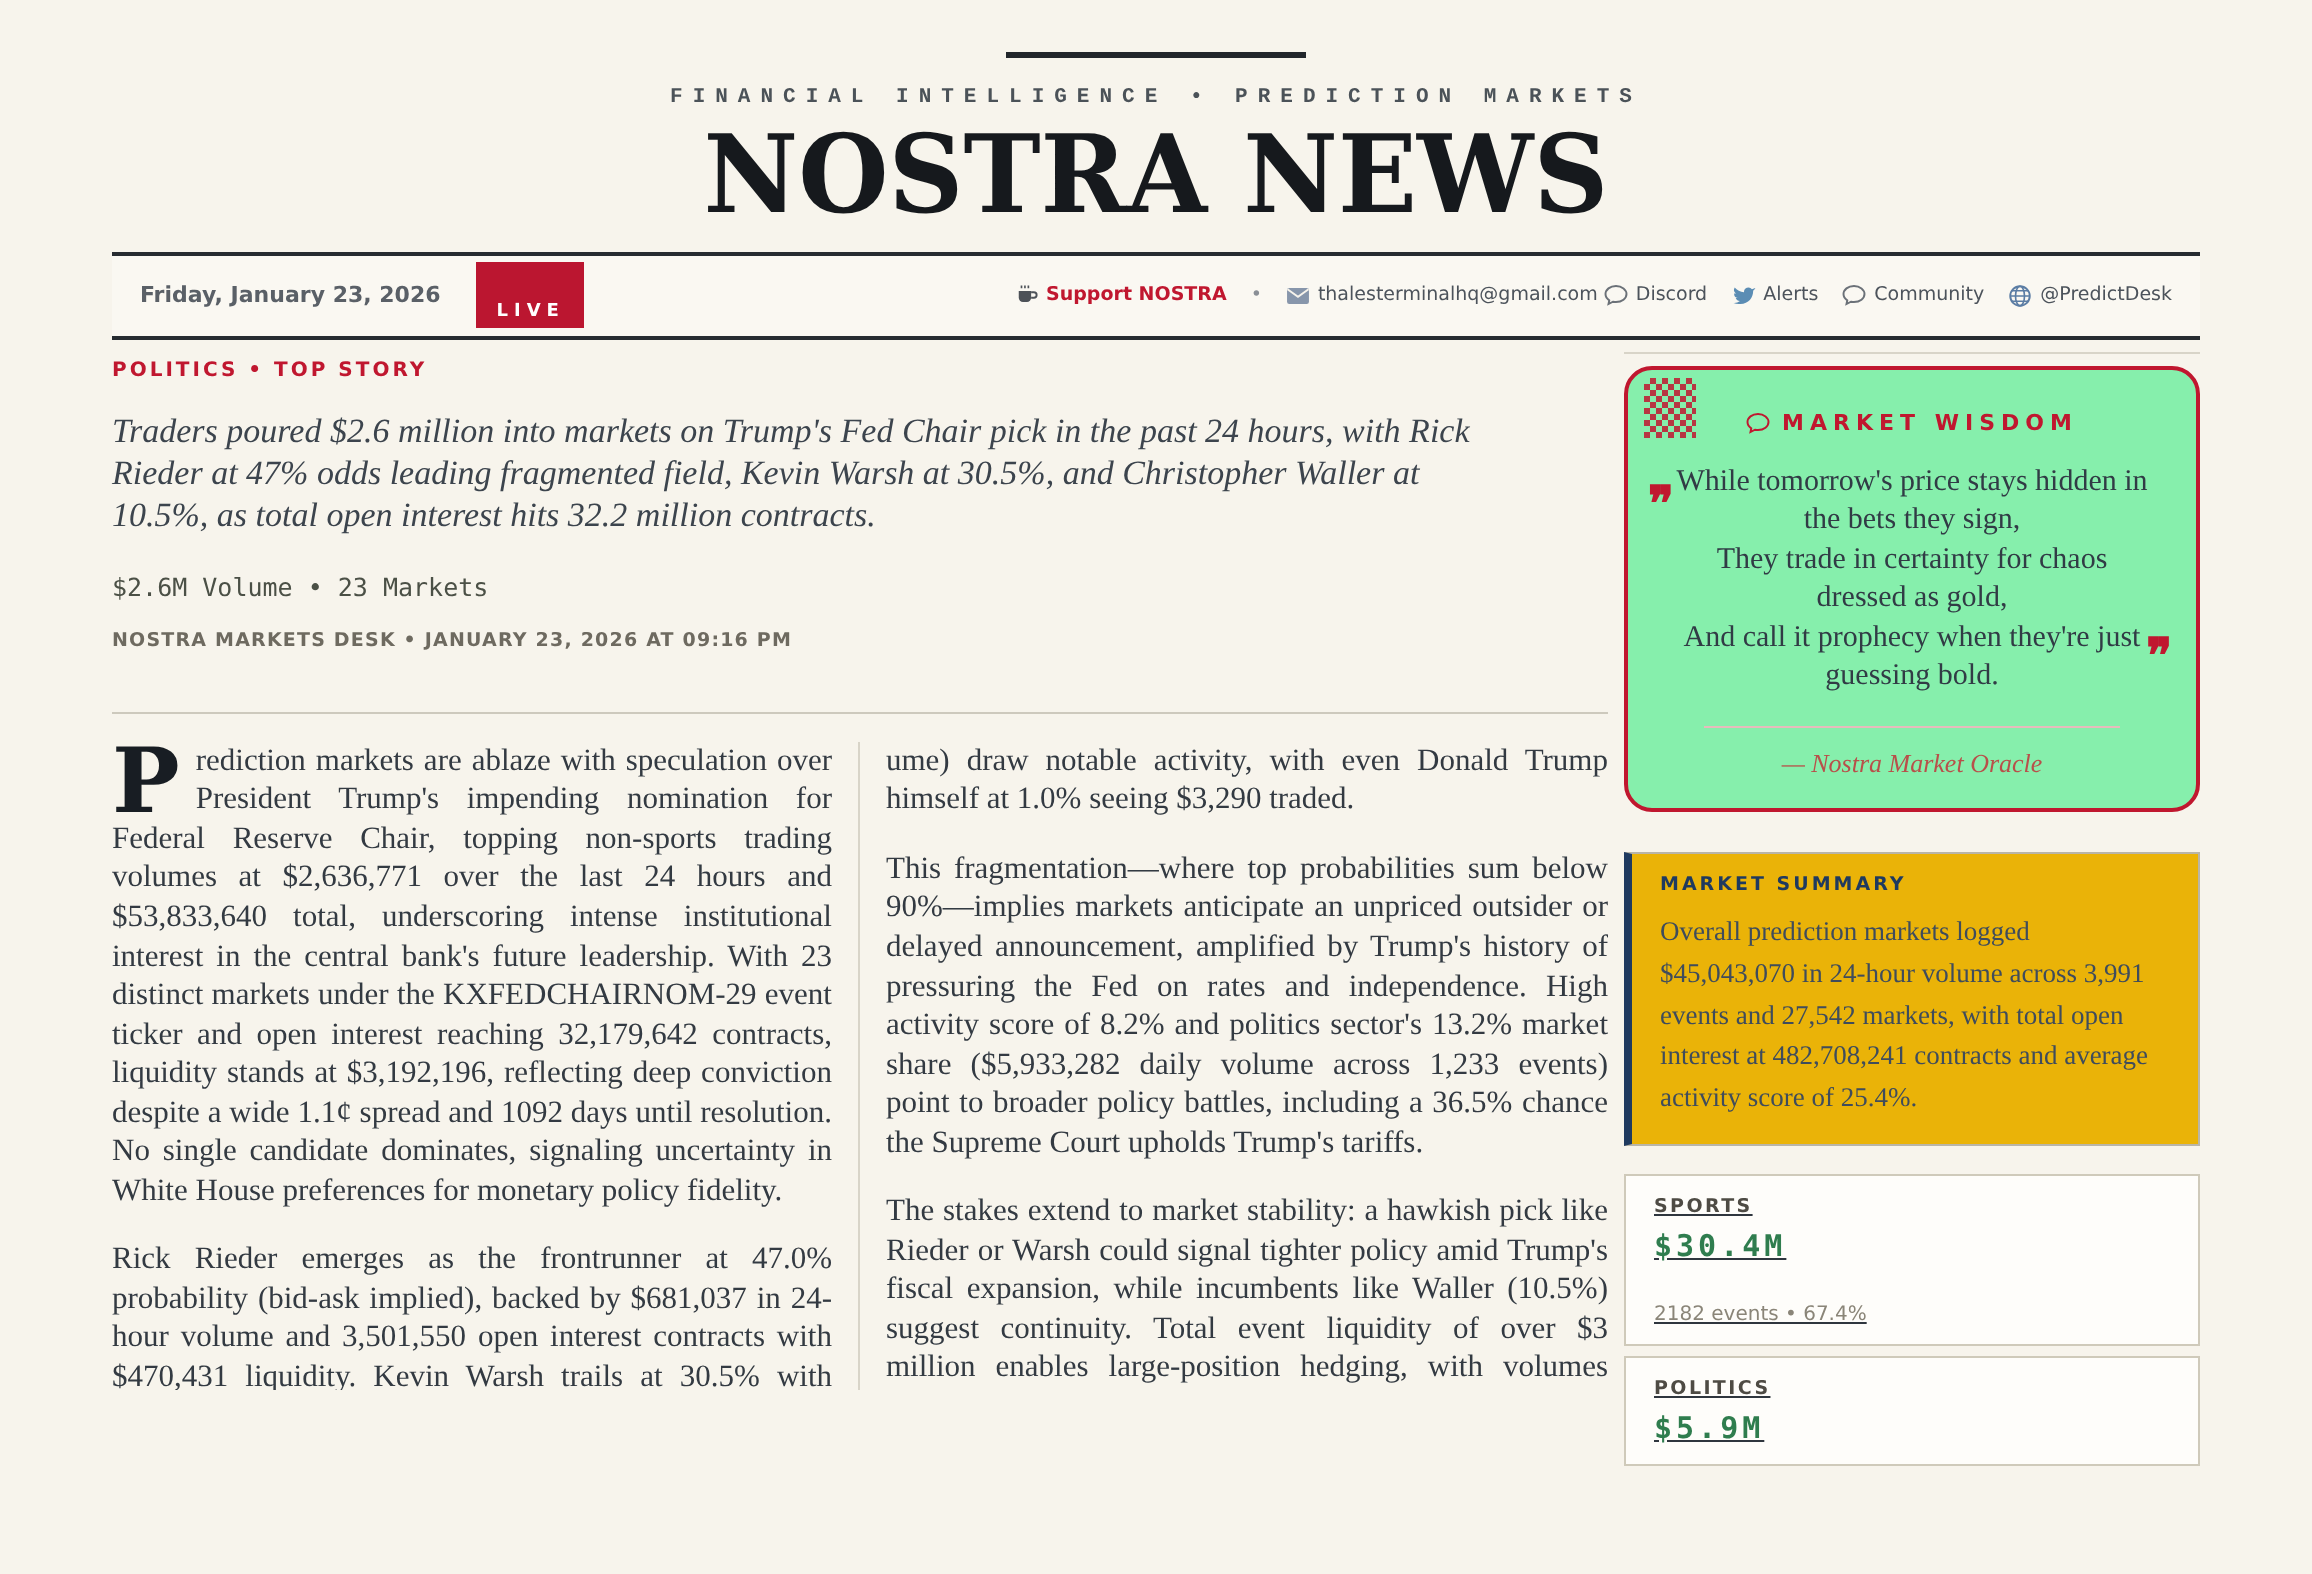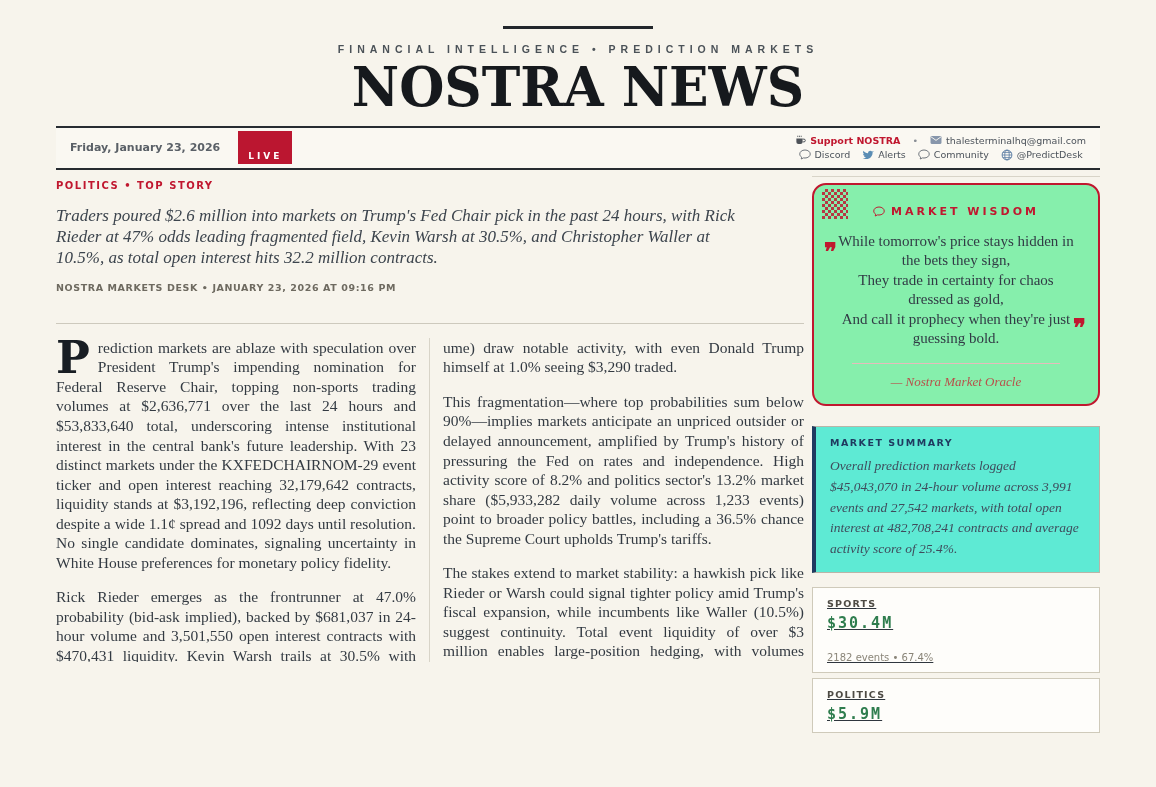--- a/index.html
+++ b/index.html
@@ -3,38 +3,38 @@
 <meta charset="utf-8">
 <style>
   * { margin:0; padding:0; box-sizing:border-box; }
   html,body { width:1156px; height:787px; overflow:hidden; }
   body { background:#f7f4ec; font-family:"Liberation Serif", serif; color:#2f363e; }
   .page { width:1156px; height:787px; overflow:hidden; position:relative; }
 
   
   .masthead { text-align:center; padding-top:26px; }
   .masthead-rule { width:150px; height:3px; background:#22262b; margin:0 auto 14px; }
-  .tagline { font-family:Liberation Sans, sans-serif; font-size:10.5px; font-weight:bold;
+  .tagline { font-family:Liberation Mono, monospace; font-size:10.5px; font-weight:bold;
              letter-spacing:5px; color:#4b5258; }
   .paper-title { font-family:"DejaVu Serif", serif; font-weight:bold; font-size:54px;
                  color:#16191d; letter-spacing:0px; line-height:1.05; margin-top:4px;
                  transform:scaleX(.96); transform-origin:center; }
 
   
   .container { width:1044px; margin:10px auto 0; }
 
   
   .topbar { border-top:2px solid #272c31; border-bottom:2px solid #272c31;
             background:#faf8f2; display:flex; justify-content:space-between;
             align-items:center; padding:5px 14px; height:44px; }
   .topbar-left { display:flex; align-items:center; gap:18px; }
   .date { font-family:"DejaVu Sans", sans-serif; font-size:11px; font-weight:bold; color:#5a6067; }
   .live-badge { background:#bb1630; color:#fff; font-family:"DejaVu Sans", sans-serif;
                 font-size:9px; font-weight:bold; letter-spacing:3px; padding:20px 10px 3px; }
-  .topbar-right { display:flex; flex-direction:column; align-items:center; gap:3px;
+  .topbar-right { display:flex; flex-direction:row; align-items:center; gap:3px;
                   font-family:"DejaVu Sans", sans-serif; font-size:9.5px; color:#4c535b; }
   .tb-row { display:flex; align-items:center; gap:12px; }
   .tb-item { display:flex; align-items:center; gap:4px; cursor:pointer; }
   .support { color:#c0172f; font-weight:bold; }
   .tb-dot { color:#8a8f96; }
   .icon-svg { display:inline-block; vertical-align:middle; }
 
   
   .content { display:flex; margin-top:6px; }
   .article-col { width:748px; padding-top:2px; }
@@ -72,25 +72,25 @@
                   font-size:11px; letter-spacing:3px; margin-bottom:14px; }
   .quote-line { text-align:center; font-size:15px; line-height:1.3; color:#313b45; }
   .openq, .closeq { position:absolute; font-family:"DejaVu Serif", serif; font-weight:bold;
                     color:#c0172f; font-size:24px; }
   .openq { left:10px; top:52px; }
   .closeq { right:12px; bottom:62px; }
   .wisdom-divider { border:none; border-top:1px solid #e6bcbc; width:88%; margin:14px auto 10px; }
   .attribution { text-align:center; font-style:italic; font-size:13px; color:#b8504a; }
 
   
-  .summary { margin-top:20px; background:#5eead4; border:1px solid #b9b5a8;
+  .summary { margin-top:20px; background:#eab308; border:1px solid #b9b5a8;
              border-left:4px solid #1f3a5f; padding:10px 14px 12px; }
   .summary-label { font-family:"DejaVu Sans", sans-serif; font-size:9.5px; font-weight:bold;
                    letter-spacing:1.5px; color:#1f3a5f; margin-bottom:8px; }
-  .summary-text { font-style:italic; font-size:13.5px; line-height:1.55; color:#3f4c5c; }
+  .summary-text { font-size:13.5px; line-height:1.55; color:#3f4c5c; }
 
   
   .sector-title { font-family:"Liberation Serif", serif; font-weight:bold; font-size:15px;
                   letter-spacing:3px; color:#16202c; margin-top:26px; padding-bottom:8px;
                   border-bottom:2px solid #1a212b; }
   .cards { margin-top:14px; display:flex; flex-direction:column; gap:5px; }
   .card { background:#fefdfa; border:1px solid #cfcaba; padding:10px 14px 9px;text-decoration:underline; }
   .card-label { font-family:"DejaVu Sans", sans-serif; font-size:9.5px; font-weight:bold;
                 letter-spacing:1.2px; color:#4e4b44; }
   .card-value { font-family:"DejaVu Sans Mono", monospace; font-weight:bold; font-size:15px;
@@ -163,20 +163,21 @@
           </span>
         </div>
       </div>
     </div>
 
     <div class="content">
 
       <main class="article-col">
         <div class="kicker">POLITICS • TOP STORY</div>
         <p class="subtitle">Traders poured $2.6 million into markets on Trump's Fed Chair pick in the past 24 hours, with Rick Rieder at 47% odds leading fragmented field, Kevin Warsh at 30.5%, and Christopher Waller at 10.5%, as total open interest hits 32.2 million contracts.</p>
+        <div class="stats">$2.6M Volume • 23 Markets</div>
         <div class="byline">NOSTRA MARKETS DESK • JANUARY 23, 2026 AT 09:16 PM</div>
         <hr class="article-rule">
         <div class="columns">
           <div class="col col-left">
             <p><span class="dropcap">P</span><span>rediction markets are ablaze with speculation over President Trump's impending nomination for Federal Reserve Chair, topping non-sports trading volumes at $2,636,771 over the last 24 hours and $53,833,640 total, underscoring intense institutional interest in the central bank's future leadership. With 23 distinct markets under the KXFEDCHAIRNOM-29 event ticker and open interest reaching 32,179,642 contracts, liquidity stands at $3,192,196, reflecting deep conviction despite a wide 1.1¢ spread and 1092 days until resolution. No single candidate dominates, signaling uncertainty in White House preferences for monetary policy fidelity.</span></p>
             <p>Rick Rieder emerges as the frontrunner at 47.0% probability (bid-ask implied), backed by $681,037 in 24-hour volume and 3,501,550 open interest contracts with $470,431 liquidity. Kevin Warsh trails at 30.5% with $280,075 volume and 3,438,561 open</p>
           </div>
           <div class="col col-right">
             <p>ume) draw notable activity, with even Donald Trump himself at 1.0% seeing $3,290 traded.</p>
             <p>This fragmentation—where top probabilities sum below 90%—implies markets anticipate an unpriced outsider or delayed announcement, amplified by Trump's history of pressuring the Fed on rates and independence. High activity score of 8.2% and politics sector's 13.2% market share ($5,933,282 daily volume across 1,233 events) point to broader policy battles, including a 36.5% chance the Supreme Court upholds Trump's tariffs.</p>

